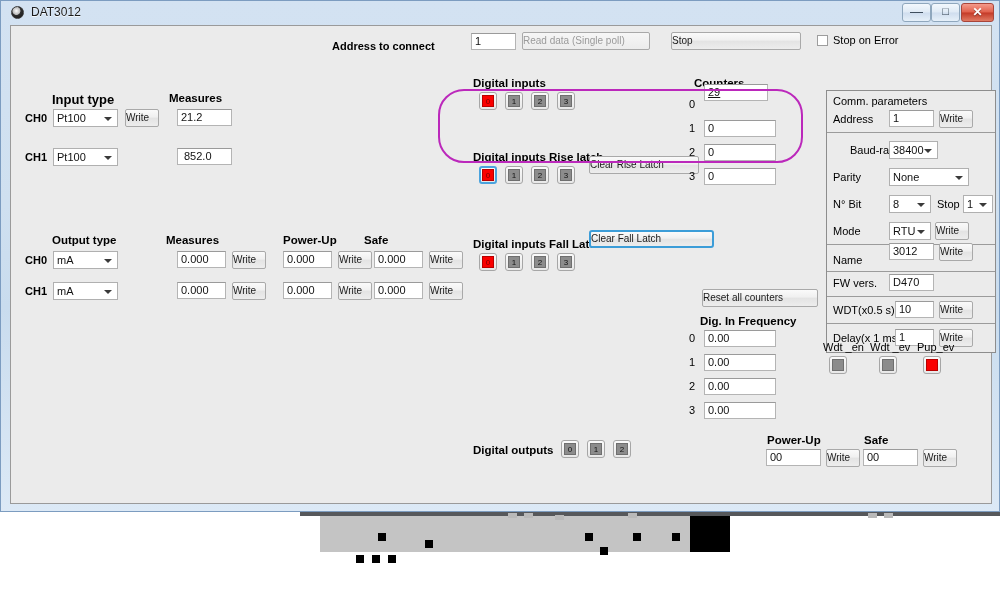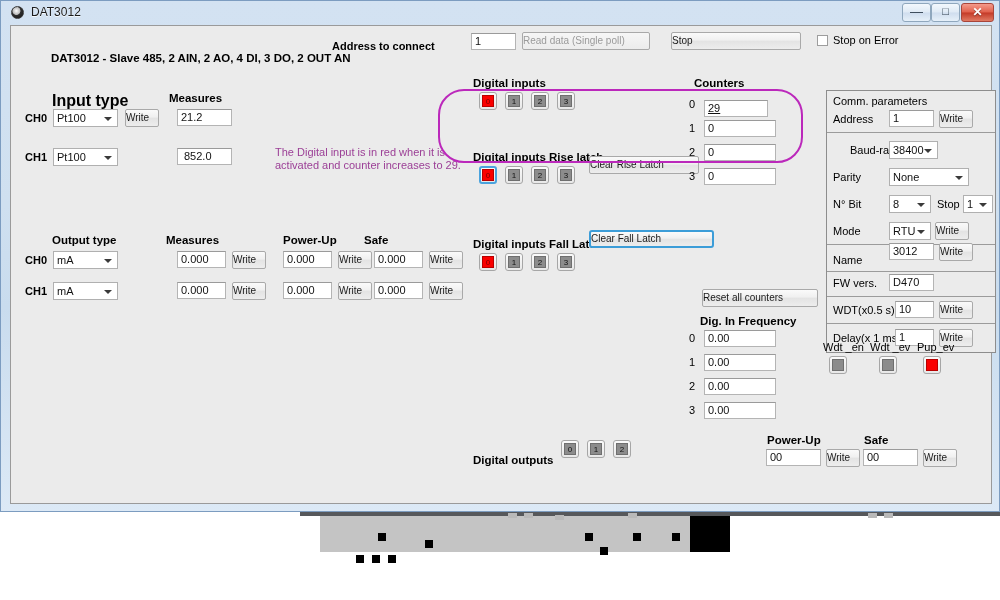--- a/index.html
+++ b/index.html
@@ -147,25 +147,23 @@
 
   <div id="client">
 
     <div class="lbl bold" style="left:321px;top:14px;font-size:11px;">Address to connect</div>
     <div class="tf" style="left:460px;top:7px;width:45px;">1</div>
     <div class="btn disabled" style="left:511px;top:6px;width:128px;">Read data (Single poll)</div>
     <div class="btn" style="left:660px;top:6px;width:130px;">Stop</div>
     <div class="chk" style="left:806px;top:9px;"></div>
     <div class="lbl" style="left:822px;top:8px;">Stop on Error</div>
 
-    <div class="lbl bold" style="left:40px;top:26px;font-size:11.5px;">DAT3012 - Slave 485, 2 AIN, 2 AO, 4 DI, 3 DO, 2 OUT AN</div>
-
-    <div id="note">The Digital input is in red when it is activated and counter increases to 29.</div>
-
-    <div class="lbl bold" style="left:41px;top:66px;font-size:16px;">Input type</div>
+
+
+    <div class="lbl bold" style="left:41px;top:66px;font-size:13px;">Input type</div>
     <div class="lbl bold" style="left:158px;top:66px;font-size:11.5px;">Measures</div>
 
     <div class="lbl bold" style="left:14px;top:86px;">CH0</div>
     <div class="cmb" style="left:42px;top:83px;width:65px;"><span>Pt100</span><i class="arw"></i></div>
     <div class="btn" style="left:114px;top:83px;width:34px;">Write</div>
     <div class="tf" style="left:166px;top:83px;width:55px;">21.2</div>
 
     <div class="lbl bold" style="left:14px;top:125px;">CH1</div>
     <div class="cmb" style="left:42px;top:122px;width:65px;"><span>Pt100</span><i class="arw"></i></div>
     <div class="tf" style="left:166px;top:122px;width:55px;padding-left:6px;">852.0</div>
@@ -232,41 +230,41 @@
     <div class="led" style="left:520px;top:227px;">
         <i>2</i>
       </div>
     <div class="led" style="left:546px;top:227px;">
         <i>3</i>
       </div>
     <div class="btn focus" style="left:578px;top:204px;width:125px;">Clear Fall Latch</div>
 
     <div class="lbl bold" style="left:683px;top:51px;font-size:11.5px;">Counters</div>
     <div class="lbl" style="left:678px;top:72px;">0</div>
-    <div class="tf" style="left:693px;top:74px;width:64px;text-decoration:underline;">29</div>
+    <div class="tf" style="left:693px;top:58px;width:64px;text-decoration:underline;">29</div>
     <div class="lbl" style="left:678px;top:96px;">1</div>
     <div class="tf" style="left:693px;top:94px;width:72px;">0</div>
     <div class="lbl" style="left:678px;top:120px;">2</div>
     <div class="tf" style="left:693px;top:118px;width:72px;">0</div>
     <div class="lbl" style="left:678px;top:144px;">3</div>
     <div class="tf" style="left:693px;top:142px;width:72px;">0</div>
 
     <div class="btn" style="left:691px;top:263px;width:116px;">Reset all counters</div>
 
     <div class="lbl bold" style="left:689px;top:289px;font-size:11.5px;">Dig. In Frequency</div>
     <div class="lbl" style="left:678px;top:306px;">0</div>
     <div class="tf" style="left:693px;top:304px;width:72px;">0.00</div>
     <div class="lbl" style="left:678px;top:330px;">1</div>
     <div class="tf" style="left:693px;top:328px;width:72px;">0.00</div>
     <div class="lbl" style="left:678px;top:354px;">2</div>
     <div class="tf" style="left:693px;top:352px;width:72px;">0.00</div>
     <div class="lbl" style="left:678px;top:378px;">3</div>
     <div class="tf" style="left:693px;top:376px;width:72px;">0.00</div>
 
-    <div class="lbl bold" style="left:462px;top:418px;font-size:11.5px;margin-top:10px;">Digital outputs</div>
+    <div class="lbl bold" style="left:462px;top:418px;font-size:11.5px;">Digital outputs</div>
     <div class="led" style="left:550px;top:414px;">
         <i>0</i>
       </div>
     <div class="led" style="left:576px;top:414px;">
         <i>1</i>
       </div>
     <div class="led" style="left:602px;top:414px;">
         <i>2</i>
       </div>
 

